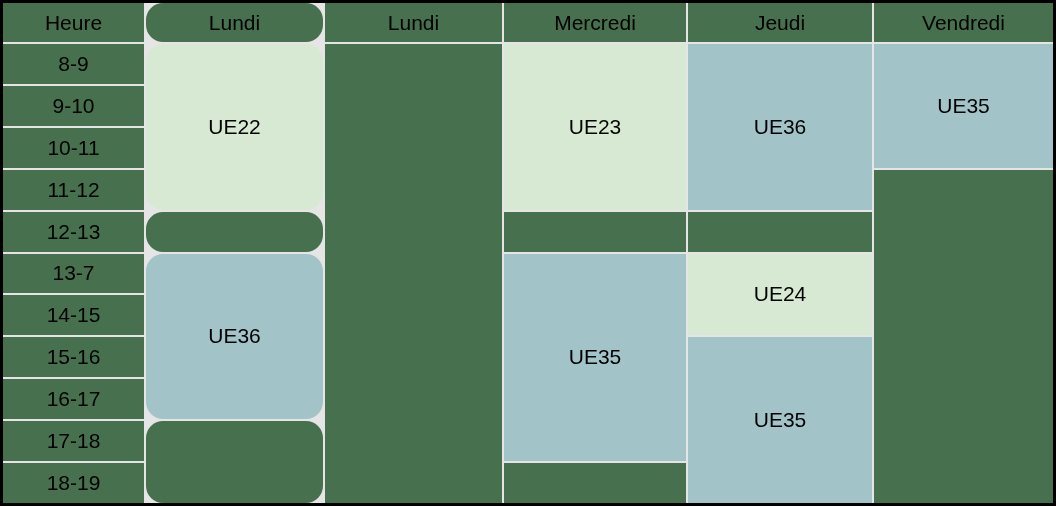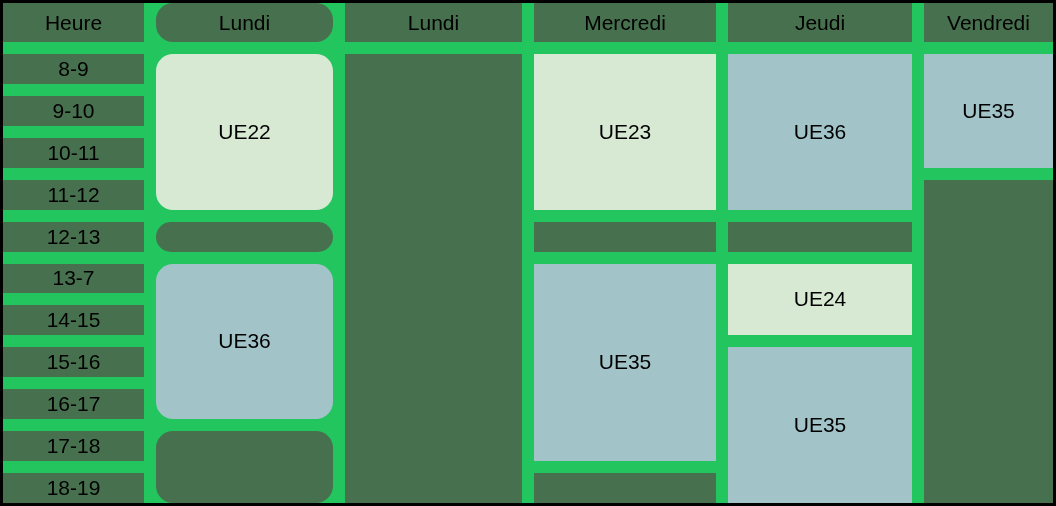--- a/index.html
+++ b/index.html
@@ -1,25 +1,25 @@
 <!DOCTYPE html>
 <html><head>
 <meta charset="utf-8">
 <style>
   html, body { margin: 0; padding: 0; background: #ffffff; }
   .timetable {
     width: 1056px;
     height: 506px;
     box-sizing: border-box;
-    background: #22c55e;
+    background: #e5e5e5;
     border: 3px solid #000000;
     display: grid;
     grid-template-columns: 141px 177px 177px 182px 184px 1fr;
     grid-template-rows: 39px repeat(11, 1fr);
-    gap: 12px;
+    gap: 2px;
     font-family: "Liberation Sans", "DejaVu Sans", sans-serif;
     font-size: 21px;
     color: #000000;
   }
   .cell {
     display: flex;
     align-items: center;
     justify-content: center;
     overflow: hidden;
     white-space: nowrap;

